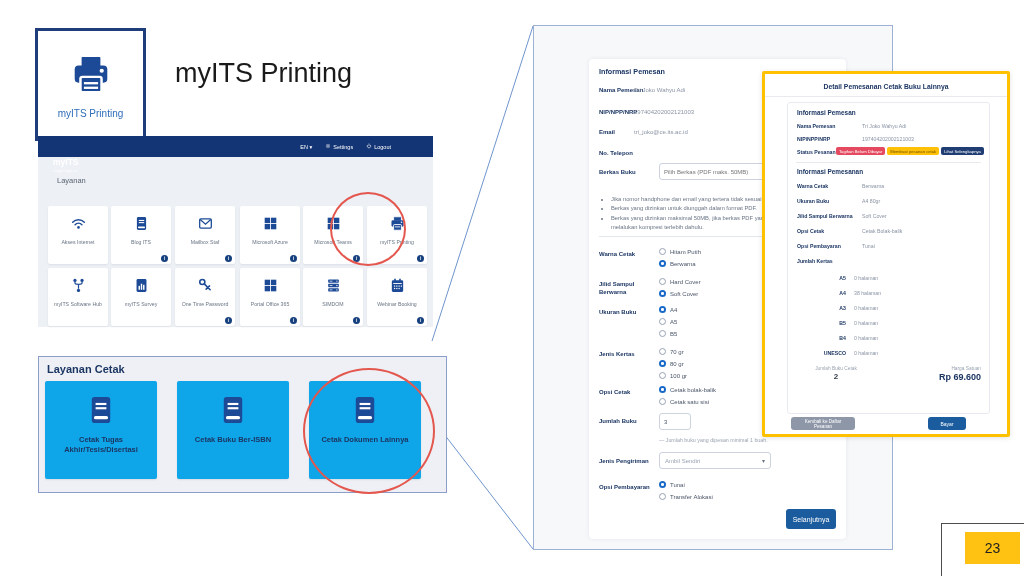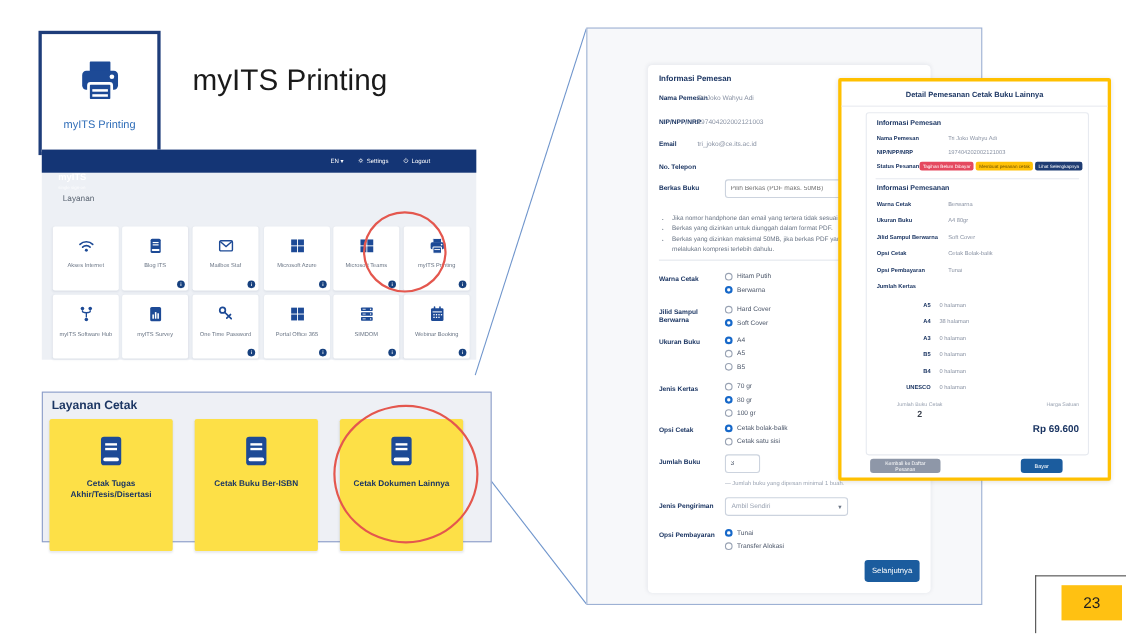--- a/index.html
+++ b/index.html
@@ -27,21 +27,21 @@
   .tile .ticon{position:absolute;left:0;right:0;top:9px;display:flex;justify-content:center;}
   .tile .ticon svg{width:17px;height:17px;}
   .tile .tlabel{position:absolute;left:2px;right:2px;top:33px;text-align:center;font-size:5.2px;color:#6a7585;line-height:1.25;}
   .ibadge{position:absolute;right:3px;bottom:2px;width:7px;height:7px;border-radius:50%;background:#16407e;
           color:#fff;font-size:4.5px;font-weight:bold;display:flex;align-items:center;justify-content:center;}
 
   
   .layanan{position:absolute;left:38px;top:356px;width:393px;height:135px;background:#eef0f5;
            border:1px solid #8b9dc9;z-index:2;padding-left:14px;}
   .layanan-title{position:absolute;left:8px;top:6px;font-size:11px;font-weight:bold;color:#1c3663;}
-  .lcard{position:absolute;top:24px;width:112px;height:120px;background:#fde047;border-radius:2px;
+  .lcard{position:absolute;top:24px;width:112px;height:98px;background:#0ea5e9;border-radius:2px;
          box-shadow:0 1px 2px rgba(30,50,90,.1);display:flex;flex-direction:column;align-items:center;}
   .lcard svg{width:34px;height:34px;margin-top:12px;}
   .lcard .clabel{margin-top:8px;padding:0 6px;text-align:center;font-size:7.5px;font-weight:bold;color:#1c3663;line-height:1.3;}
 
   
   .red-circle{position:absolute;border:2px solid #e4574e;border-radius:50%;z-index:5;}
   .connectors{position:absolute;left:0;top:0;width:1024px;height:576px;z-index:1;pointer-events:none;}
 
   
   .form-panel{position:absolute;left:533px;top:25px;width:360px;height:525px;background:#f7f8fa;
@@ -85,21 +85,21 @@
   .badge{font-size:4.2px;padding:1.5px 3px;border-radius:2px;white-space:nowrap;}
   .badge.red{background:#e5495f;color:#fff;}
   .badge.yellow{background:#ffc107;color:#6b4f00;}
   .badge.navy{background:#1f3d73;color:#fff;}
   .dsize{position:absolute;left:10px;width:48px;text-align:right;font-size:5.2px;font-weight:bold;color:#1c3663;}
   .dsizeval{position:absolute;left:66px;font-size:5.2px;color:#8a93a4;}
   .caption{font-size:4.8px;color:#9aa3b2;}
   .sum-left{position:absolute;left:16px;width:64px;text-align:center;}
   .sum-left .num{font-size:8px;font-weight:bold;color:#39404d;margin-top:1px;}
   .sum-right{position:absolute;right:8px;width:100px;text-align:right;}
-  .sum-right .price{font-size:9px;font-weight:bold;color:#1c3663;margin-top:14px;}
+  .sum-right .price{font-size:9px;font-weight:bold;color:#1c3663;margin-top:1px;}
   .total-block{position:absolute;right:8px;width:120px;text-align:right;}
   .total-block .price{font-size:12px;font-weight:bold;color:#1c3663;margin-top:1px;}
   .btn-back{position:absolute;left:26px;top:343px;width:64px;height:13px;background:#8e97a8;color:#fff;border:none;
             border-radius:3px;font-size:4.6px;font-family:"Liberation Sans",sans-serif;display:flex;align-items:center;justify-content:center;}
   .btn-pay{position:absolute;left:163px;top:343px;width:38px;height:13px;background:#1b5c9e;color:#fff;border:none;
            border-radius:3px;font-size:5px;font-family:"Liberation Sans",sans-serif;display:flex;align-items:center;justify-content:center;}
 
   
   .frame-h{position:absolute;left:941px;top:523px;width:83px;height:1px;background:#4d4d4d;}
   .frame-v{position:absolute;left:941px;top:523px;width:1px;height:53px;background:#4d4d4d;}

